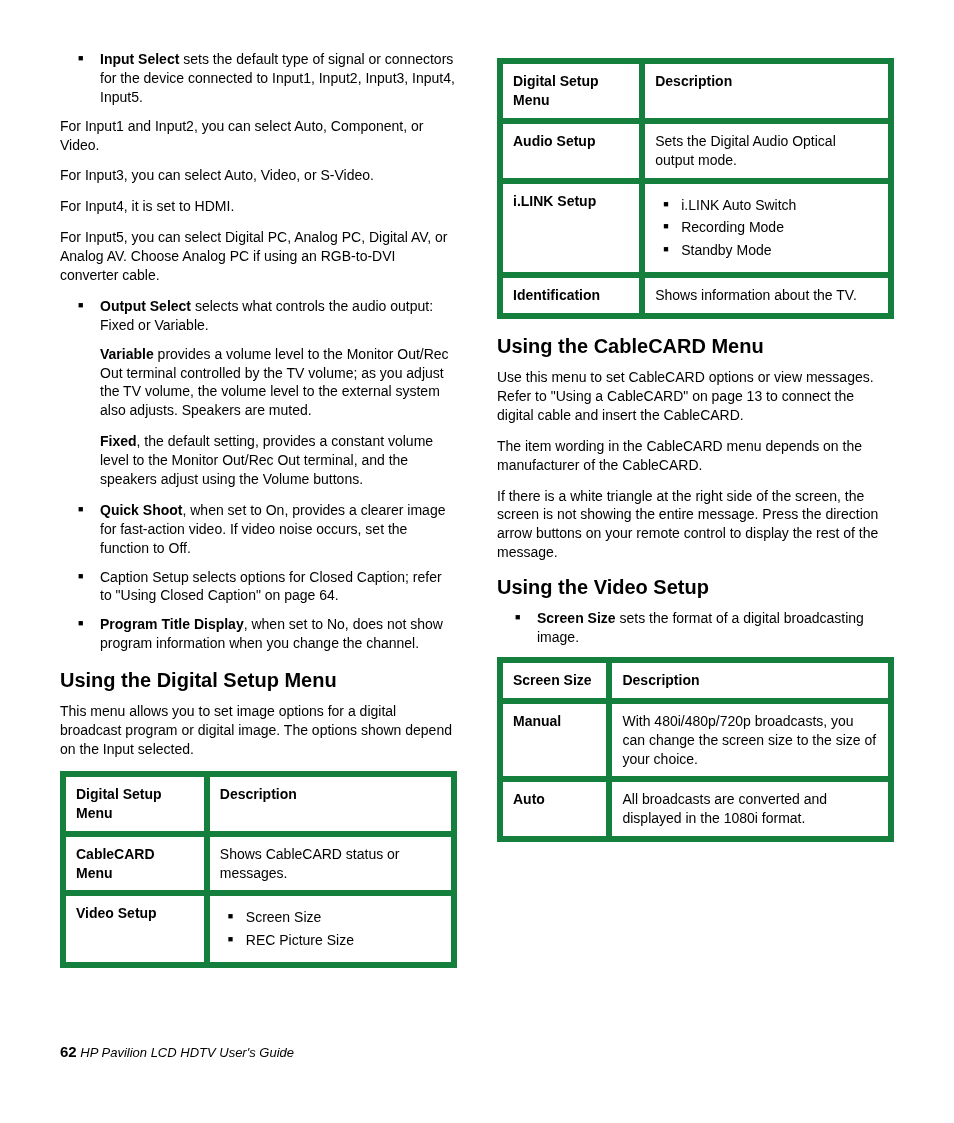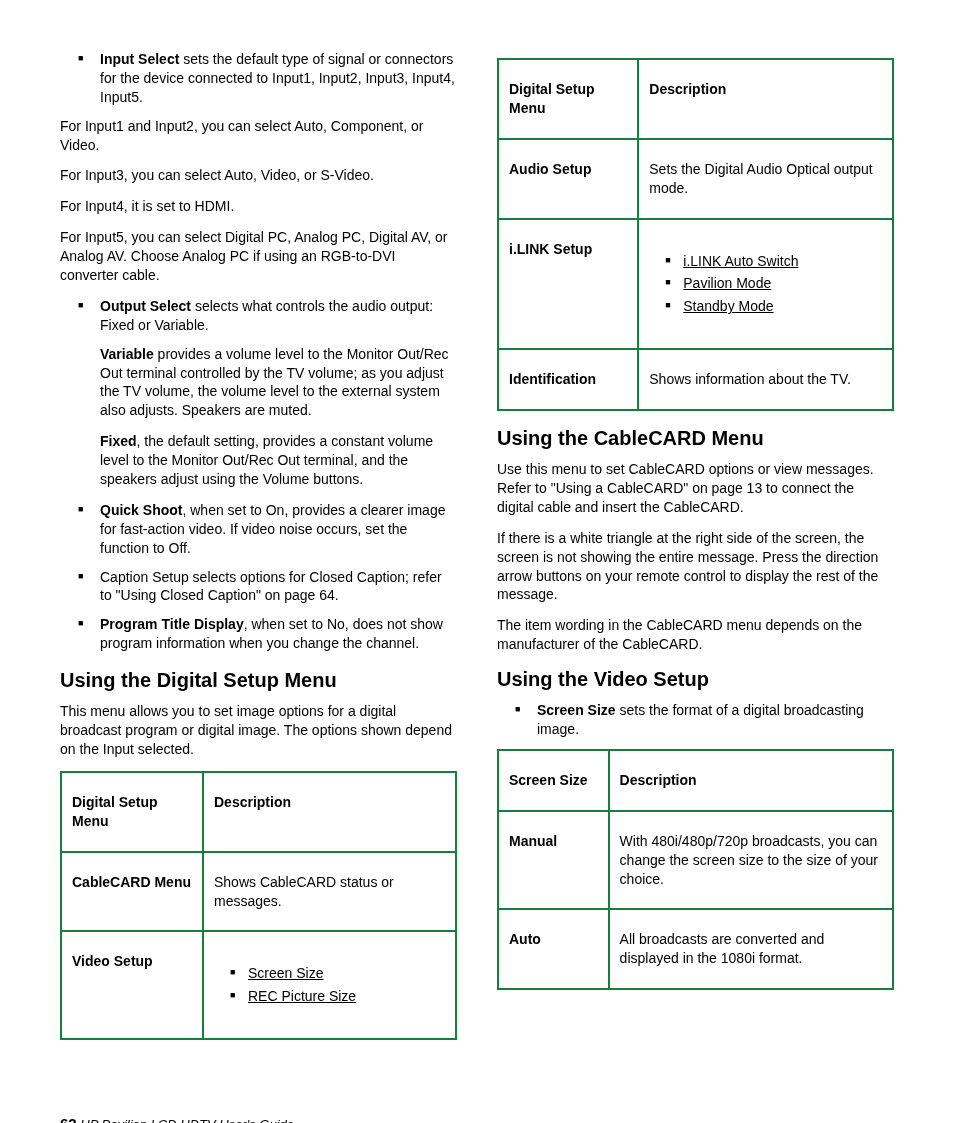--- a/index.html
+++ b/index.html
@@ -54,37 +54,36 @@
     font-size: 20px;
     font-weight: bold;
     margin: 10px 0 8px 0;
   }
   table.tbl {
     border-collapse: collapse;
     width: 100%;
     margin: 8px 0 14px 0;
   }
   table.tbl th, table.tbl td {
-    border: 2px solid #15803d;
-    padding: 20px 10px;
+    border: 6px solid #15803d;
+    padding: 8px 10px;
     text-align: left;
     vertical-align: top;
     font-size: 14px;
   }
   table.tbl th {
     font-weight: bold;
   }
   table.tbl td.label {
     font-weight: bold;
   }
   .cell-bullets {
     list-style: none;
     padding: 0;
-    margin: 12px;
-    text-decoration: underline;
+    margin: 4px;
   }
   .cell-bullets li {
     position: relative;
     padding-left: 22px;
     margin-bottom: 4px;
   }
   .cell-bullets li:last-child { margin-bottom: 0; }
   .cell-bullets li::before {
     content: "■";
     position: absolute;
@@ -187,36 +186,36 @@
       </tr>
       <tr>
         <td class="label">Audio Setup</td>
         <td>Sets the Digital Audio Optical output mode.</td>
       </tr>
       <tr>
         <td class="label">i.LINK Setup</td>
         <td>
           <ul class="cell-bullets">
             <li>i.LINK Auto Switch</li>
-            <li>Pavilion Mode</li>
+            <li>Recording Mode</li>
             <li>Standby Mode</li>
           </ul>
         </td>
       </tr>
       <tr>
         <td class="label">Identification</td>
         <td>Shows information about the TV.</td>
       </tr>
     </tbody>
       </table>
 
     <h2>Using the CableCARD Menu</h2>
     <p class="para">Use this menu to set CableCARD options or view messages. Refer to "Using a CableCARD" on page 13 to connect the digital cable and insert the CableCARD.</p>
+    <p class="para">The item wording in the CableCARD menu depends on the manufacturer of the CableCARD.</p>
     <p class="para">If there is a white triangle at the right side of the screen, the screen is not showing the entire message. Press the direction arrow buttons on your remote control to display the rest of the message.</p>
-    <p class="para">The item wording in the CableCARD menu depends on the manufacturer of the CableCARD.</p>
 
     <h2>Using the Video Setup</h2>
 
     <ul class="bullets">
       <li>
         <b>Screen Size</b><span> sets the format of a digital broadcasting image.</span>
       </li>
     </ul>
 
     <table class="tbl">

